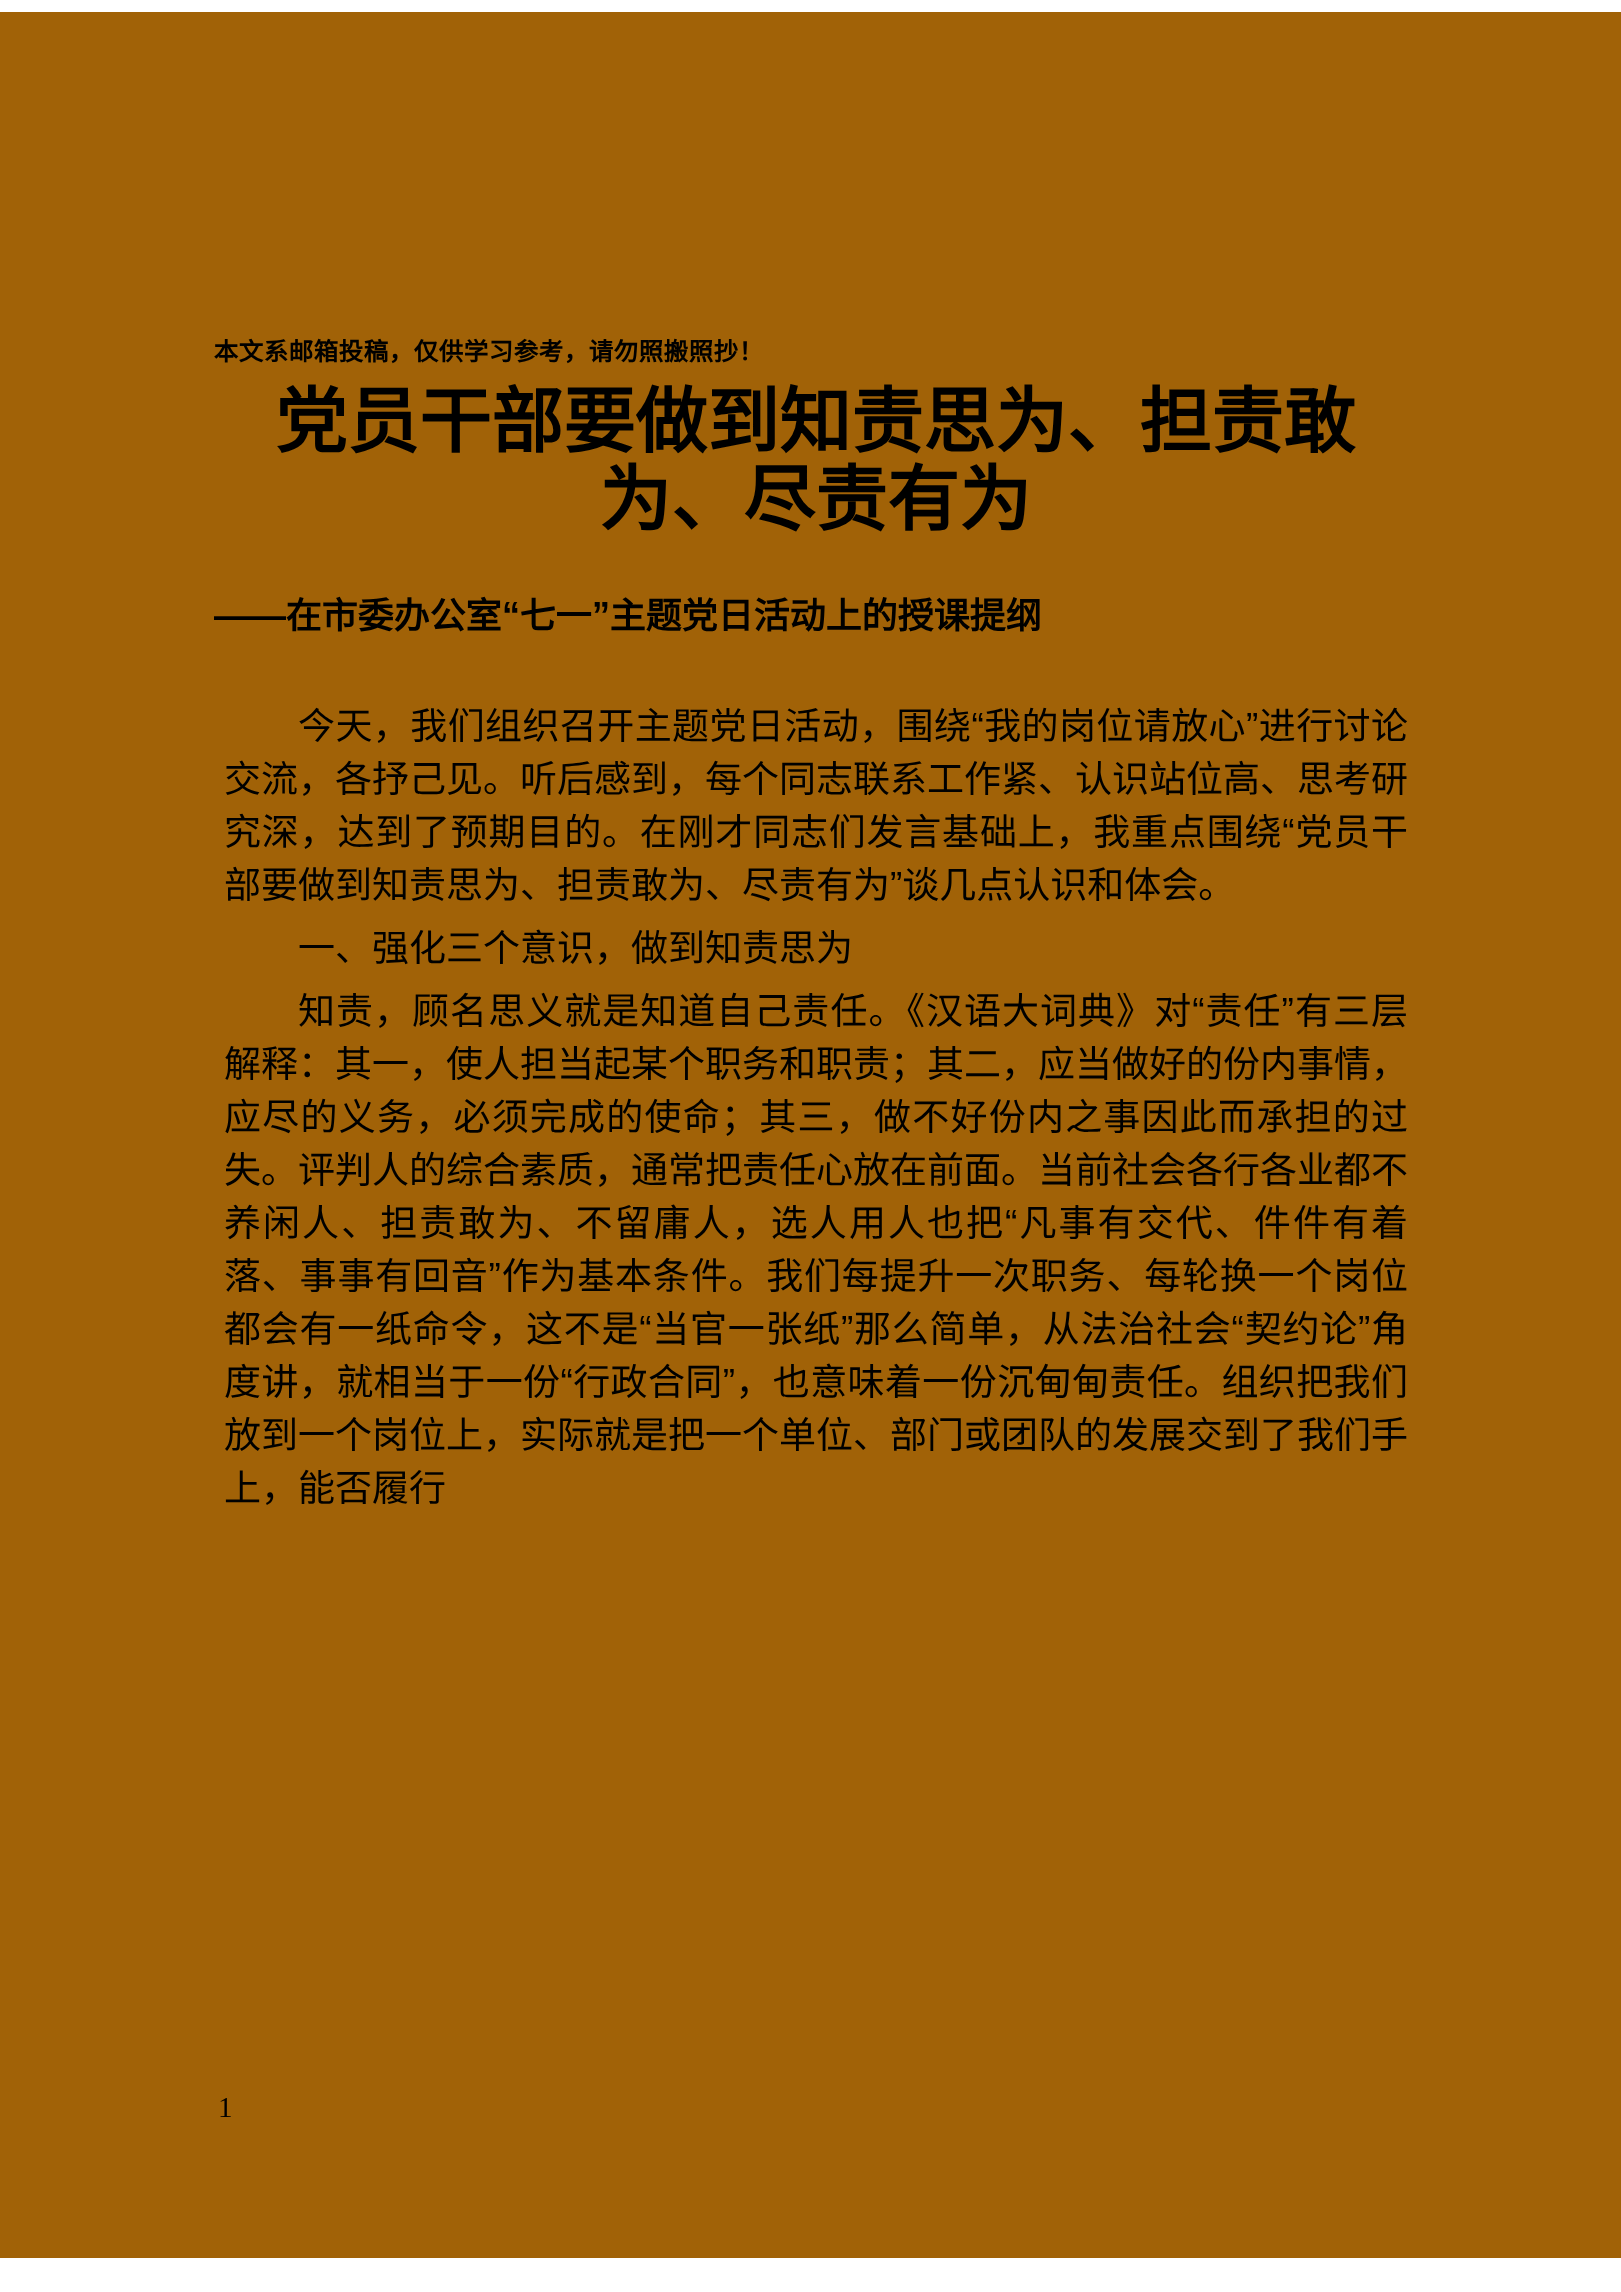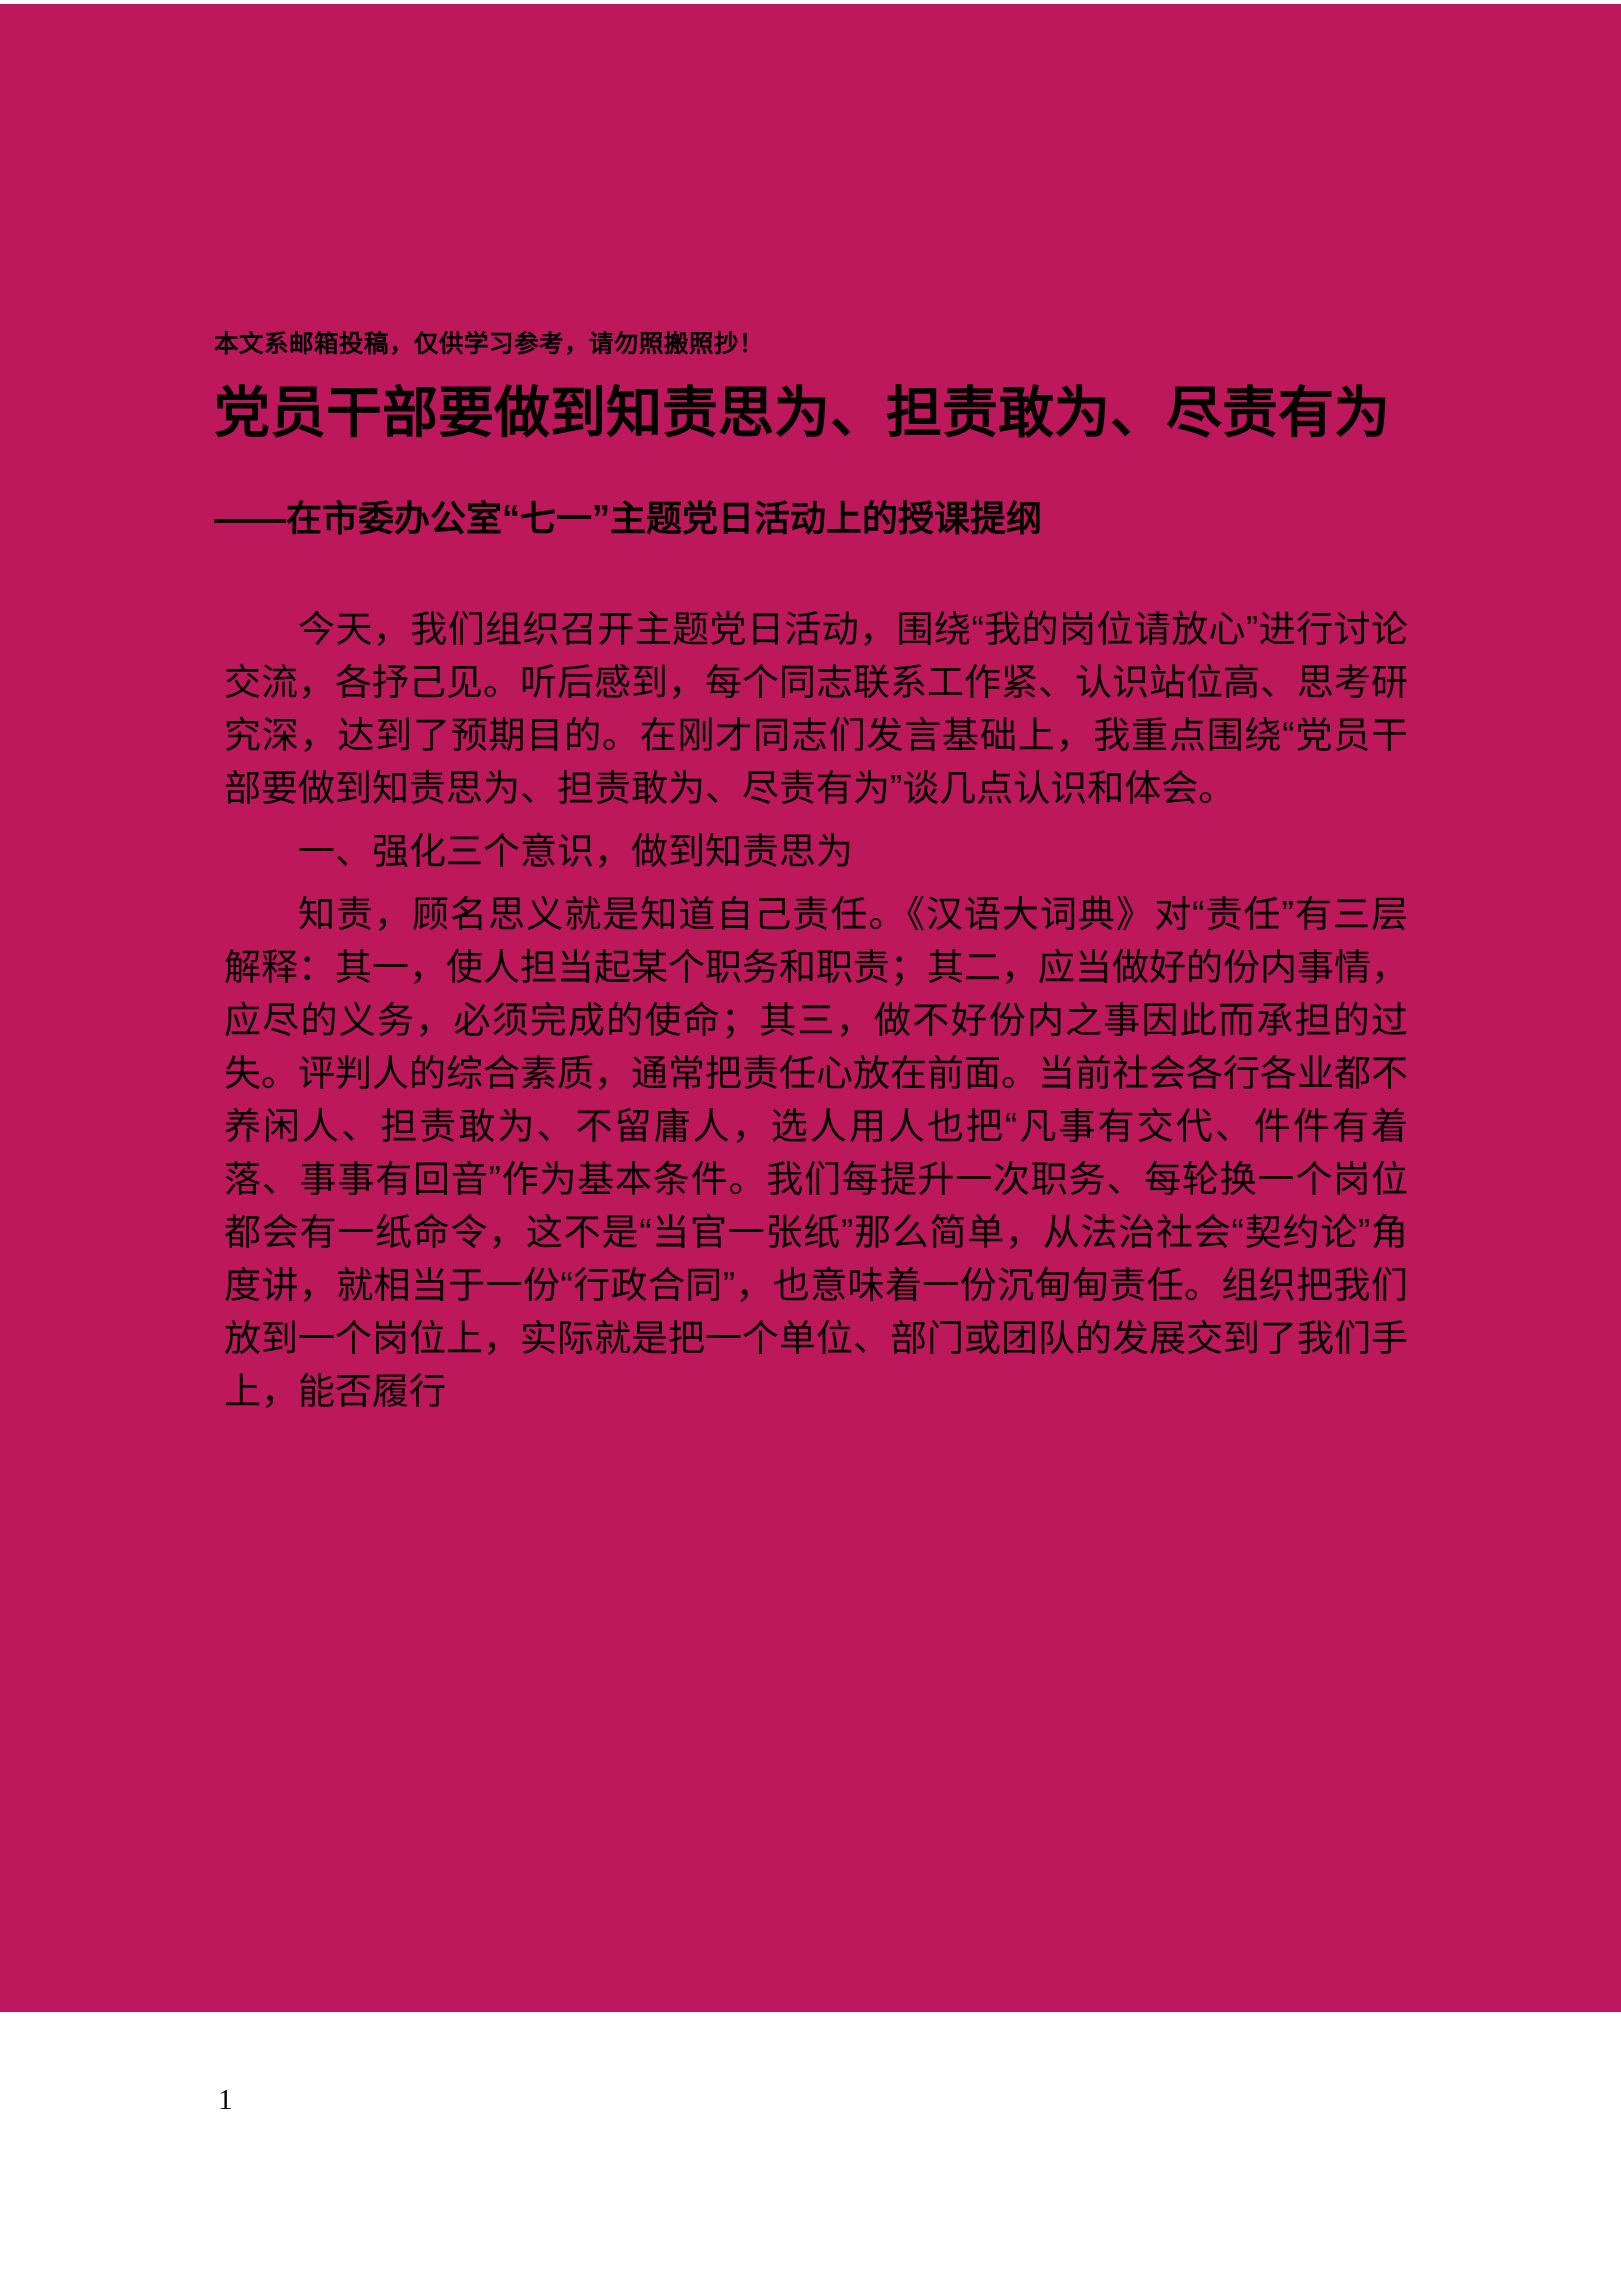--- a/index.html
+++ b/index.html
@@ -13,24 +13,24 @@
     height: 2293px;
     position: relative;
     font-family: "Liberation Sans", "DejaVu Sans", sans-serif;
     color: #000000;
     overflow: hidden;
   }
 
   .page {
     position: absolute;
     left: 0;
-    top: 4px;
+    top: 12px;
     width: 1621px;
-    height: 2008px;
-    background: #be185d;
+    height: 2246px;
+    background: #a16207;
   }
 
   
   .content {
     position: absolute;
     left: 214px;
     top: 0;
     width: 1204px;
   }
 
@@ -41,24 +41,24 @@
     letter-spacing: 0.5px;
     font-weight: 600;
     margin-top: 323px;
     text-align: left;
     white-space: nowrap;
   }
 
   
   .doc-title {
     margin-top: 13.7px;
-    font-size: 56px;
+    font-size: 72px;
     line-height: 78px;
     font-weight: 700;
-    text-align: left;
+    text-align: center;
     letter-spacing: 0px;
     font-family: "Liberation Sans", "DejaVu Sans", sans-serif;
   }
 
   
   .doc-subtitle {
     margin-top: 5.9px;
     font-size: 36px;
     line-height: 59px;
     font-weight: 600;

